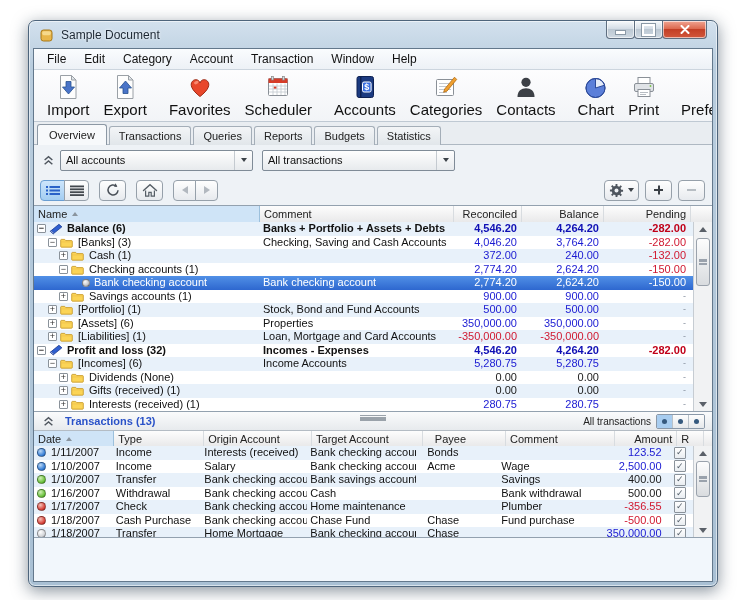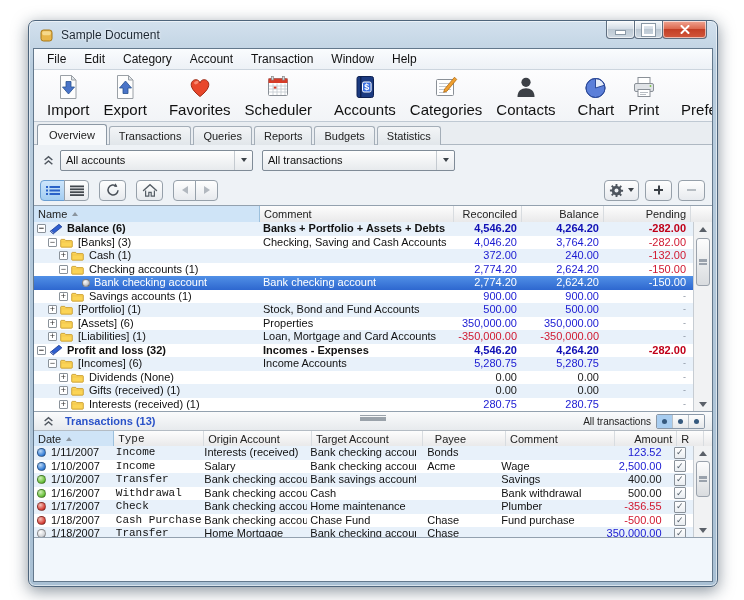--- a/index.html
+++ b/index.html
@@ -72,21 +72,21 @@
   .minus-btn .bar-h{background:#b7bdc3;}
   
   .tree-wrap{height:205px;border-top:1px solid #93a1af;border-bottom:1px solid #93a1af;background:#fff;position:relative;flex:0 0 auto;overflow:hidden;}
   .tbl-header{display:flex;height:16px;background:linear-gradient(180deg,#fdfdfd,#e9e9ea);border-bottom:1px solid #c3c9cf;}
   .hc{font-size:11px;color:#222;display:flex;align-items:center;padding:0 4px;box-sizing:border-box;border-right:1px solid #d8dce0;position:relative;white-space:nowrap;overflow:hidden;}
   .hc.num{justify-content:flex-end;}
   .hc.sorted{background:#cfe4f7;border-right-color:#9cc0dc;}
   .sort-arrow{width:0;height:0;border-left:3.5px solid transparent;border-right:3.5px solid transparent;border-bottom:4px solid #8a949e;margin-left:5px;}
   .hc.filler{border-right:none;flex:1;}
   .t-name{width:226px;}.t-comment{width:194px;}.t-reconciled{width:68px;}.t-balance{width:82px;}.t-pending{width:87px;}
-  .x-date{width:81px;}.x-type{width:91px;font-family:Liberation Mono, monospace;}.x-origin{width:109px;}.x-target{width:112px;}.x-payee{width:76px;margin-left:8px;}.x-comment{width:110px;}.x-amount{width:63px;}.x-r{width:27px;}
+  .x-date{width:81px;}.x-type{width:91px;}.x-origin{width:109px;}.x-target{width:112px;}.x-payee{width:76px;margin-left:8px;}.x-comment{width:110px;}.x-amount{width:63px;}.x-r{width:27px;}
   .rows{position:absolute;left:0;right:19px;top:16px;bottom:0;overflow:hidden;}
   .trow{display:flex;height:13.5px;align-items:center;font-size:11px;line-height:13px;}
   .trow.alt{background:#e8f1fa;}
   .trow.sel{background:linear-gradient(180deg,#5190e6,#2e67cf);}
   .cell{padding:0 3px;box-sizing:border-box;white-space:nowrap;overflow:hidden;display:flex;align-items:center;height:100%;color:#111;}
   .cell.num{justify-content:flex-end;padding-right:5px;}
   .trow.bold .cell{font-weight:bold;}
   .num.pos{color:#1a1ad2;} .trow.bold .num.pos{color:#0f0fb4;}
   .num.neg{color:#d01830;} .trow.bold .num.neg{color:#c00018;}
   .num.zero{color:#1a1a1a;}

